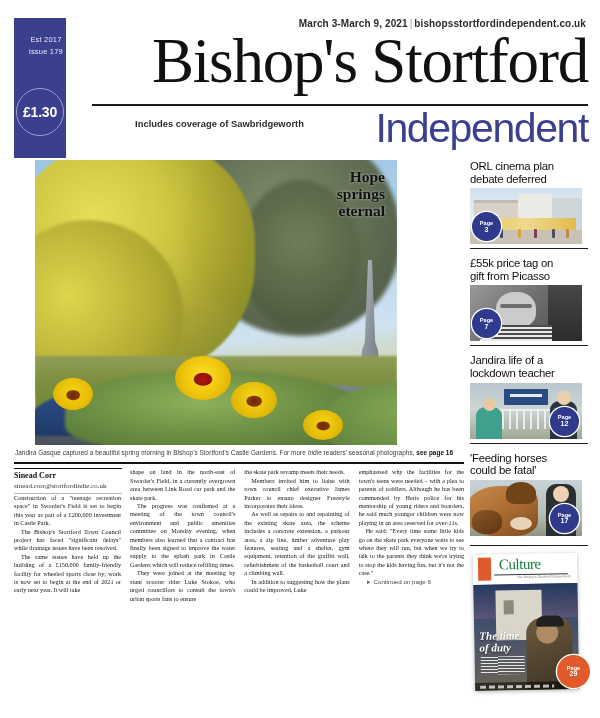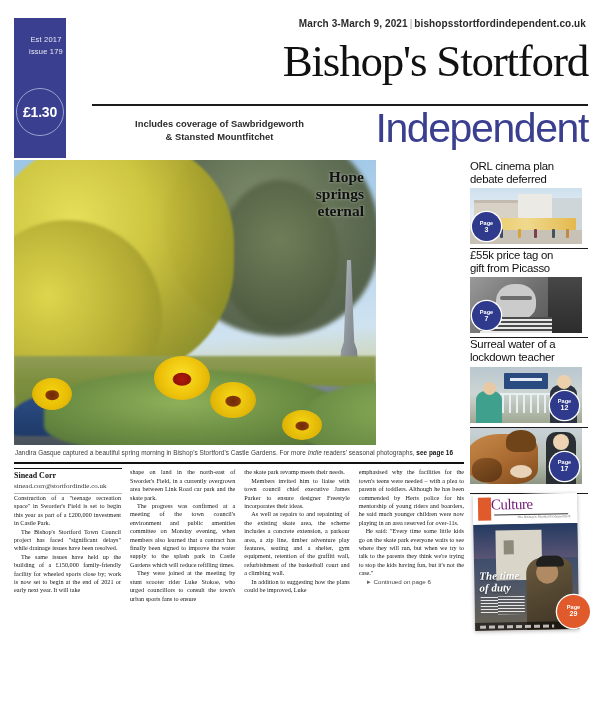--- a/index.html
+++ b/index.html
@@ -28,21 +28,21 @@
     color:#fff;font-size:14px;font-weight:bold;letter-spacing:-.2px;
   }
   .dateline{
     position:absolute;right:14px;top:18px;
     font-size:10px;font-weight:bold;color:#2b2b2b;letter-spacing:.1px;text-align:center;
   }
   .dateline .sep{color:#9b9b9b;font-weight:normal;padding:0 2px;}
   .title-main{
     position:absolute;left:92px;top:30px;right:12px;
     font-family:"Liberation Serif", serif;
-    font-size:45px;line-height:62px;color:#111;letter-spacing:-1.2px;
+    font-size:63px;line-height:62px;color:#111;letter-spacing:-1.2px;
     text-align:right;white-space:nowrap;
   }
   .title-rule{
     position:absolute;left:92px;right:12px;top:104px;height:1.6px;background:#1b1b1b;
   }
   .title-sub{
     position:absolute;right:12px;top:106px;
     font-size:41px;line-height:44px;color:#3b3f8f;letter-spacing:-1.4px;
     font-weight:300;white-space:nowrap;
   }
@@ -50,20 +50,21 @@
     position:absolute;left:112px;top:118px;width:215px;
     text-align:center;font-size:9.4px;font-weight:bold;color:#2c2c2c;line-height:1.35;
   }
 
   
   .left-col{position:absolute;left:14px;top:160px;width:450px;}
 
   .hero{
     position:relative;width:362px;height:285px;overflow:hidden;
     background:#bcd8ef;
+    margin-left:21px;
   }
   .sky{
     position:absolute;inset:0;
     background:linear-gradient(175deg,#9cc5e6 0%,#bcd8ef 42%,#cfe2f0 62%,#cfd8c0 72%,#8a9a55 100%);
   }
   .tree-yellow{
     position:absolute;left:-30px;top:-22px;width:250px;height:240px;border-radius:50% 44% 48% 52%;
     background:radial-gradient(circle at 36% 34%,#e8e055 0%,#cfc63c 34%,#a6a02c 62%,#6e7a23 100%);
     filter:blur(1.2px);opacity:.97;
   }
@@ -153,21 +154,21 @@
     margin-top:7px;font-family:"Liberation Sans",sans-serif;
     font-size:6.2px;color:#444;text-indent:0;text-align:left;
   }
   .cont .arrow{color:#666;}
 
   
   .side{
     position:absolute;left:470px;top:160px;width:118px;
   }
   .teaser{position:relative;padding-bottom:4px;}
-  .teaser + .teaser{border-top:1.3px solid #1c1c1c;padding-top:0;}
+  .teaser + .teaser{border-top:1.3px solid #1c1c1c;padding-top:8px;}
   .teaser-title{
     font-family:Liberation Sans, sans-serif;
     font-size:11.4px;line-height:12.6px;color:#101010;letter-spacing:-.25px;
     margin-bottom:3px;
   }
   .teaser-img{position:relative;width:112px;height:56px;overflow:hidden;background:#c9c9c9;}
 
   
   .cin-sky{position:absolute;inset:0;background:linear-gradient(180deg,#cfe1ee 0%,#e6eef4 55%,#d8d4cc 100%);}
   .cin-b1{position:absolute;left:4px;top:12px;width:44px;height:30px;background:#d8d2c6;border-top:3px solid #c3bcae;}
@@ -220,22 +221,22 @@
 
   
   .culture{position:relative;margin-top:5px;}
   .mag{
     position:relative;width:104px;height:136px;margin-left:4px;background:#fff;
     box-shadow:0 1px 4px rgba(0,0,0,.3);transform:rotate(-1deg);
   }
   .mag-top{position:relative;height:30px;background:#fff;border-bottom:1px solid #cfcfcf;}
   .mag-orange{position:absolute;left:5px;top:3px;width:13px;height:23px;background:#e05a2b;}
   .mag-word{
-    position:absolute;left:18px;top:2px;font-family:"Liberation Serif",serif;
-    font-size:15px;color:#701a75;letter-spacing:-.5px;
+    position:absolute;left:26px;top:2px;font-family:"Liberation Serif",serif;
+    font-size:15px;color:#15803d;letter-spacing:-.5px;
   }
   .mag-line{position:absolute;left:21px;top:20px;width:74px;height:1px;background:#333;}
   .mag-sub{position:absolute;left:44px;top:21px;font-size:3.4px;color:#777;}
   .mag-photo{position:absolute;left:0;top:30px;width:104px;height:106px;overflow:hidden;
     background:linear-gradient(180deg,#2c3f63 0%,#46536d 45%,#6b6353 100%);}
   .mag-house{position:absolute;left:22px;top:6px;width:46px;height:50px;background:#d9d5c8;}
   .mag-house:after{content:"";position:absolute;left:8px;top:10px;width:10px;height:14px;background:#8d8a7c;}
   .mag-sky{position:absolute;left:0;top:0;width:104px;height:34px;background:linear-gradient(180deg,#243a61,#5a5574);}
   .mag-man{position:absolute;right:6px;top:34px;width:46px;height:72px;background:linear-gradient(160deg,#6b5a3e,#3d3425);border-radius:16px 12px 0 0;}
   .mag-man:before{content:"";position:absolute;left:10px;top:4px;width:22px;height:22px;border-radius:50%;background:#b08a63;}
@@ -268,21 +269,20 @@
 
     <div class="dateline">
       <span>March 3-March 9, 2021</span><span class="sep">|</span><span>bishopsstortfordindependent.co.uk</span>
     </div>
 
     <div class="title-main">Bishop's Stortford</div>
     <div class="title-rule"></div>
     <div class="title-sub">Independent</div>
     <div class="includes">
       <div>Includes coverage of Sawbridgeworth</div>
-      <div>&amp; Stansted Mountfitchet</div>
     </div>
   </div>
 
   <div class="left-col">
 
     <div class="hero">
       <div class="sky"></div>
       <div class="tree-dark"></div>
       <div class="tree-dark2"></div>
       <div class="tree-yellow"></div>
@@ -405,37 +405,41 @@
         <div class="pic-stripes"></div>
         <div class="badge" style="left:2px;bottom:3px;">
           <span>Page</span>
           <span class="num">7</span>
         </div>
       </div>
     </div>
 
     <div class="teaser">
       <div class="teaser-title">
-        <div>Surreal water of a</div>
+        <div>Jandira life of a</div>
         <div>lockdown teacher</div>
       </div>
       <div class="teaser-img">
         <div class="tea-bg"></div>
         <div class="tea-fence"></div>
         <div class="tea-sign"></div>
         <div class="tea-p1"></div>
         <div class="tea-p2"></div>
         <div class="badge" style="right:3px;bottom:3px;">
           <span>Page</span>
           <span class="num">12</span>
         </div>
       </div>
     </div>
 
     <div class="teaser">
+      <div class="teaser-title">
+        <div>'Feeding horses</div>
+        <div>could be fatal'</div>
+      </div>
       <div class="teaser-img">
         <div class="hor-bg"></div>
         <div class="hor-p"></div>
         <div class="hor-body"></div>
         <div class="hor-mane"></div>
         <div class="hor-nose"></div>
         <div class="hor-hand"></div>
         <div class="badge" style="right:3px;bottom:3px;">
           <span>Page</span>
           <span class="num">17</span>

